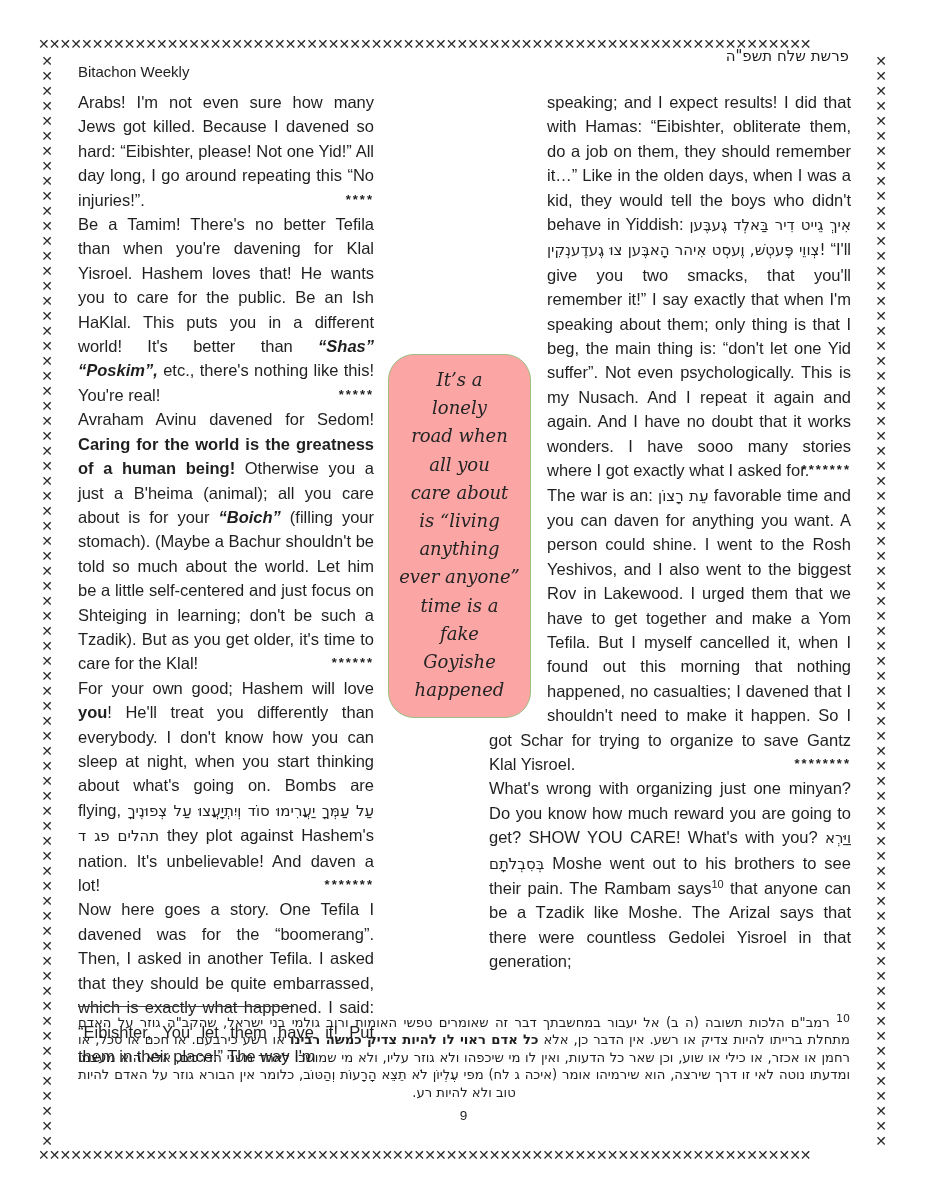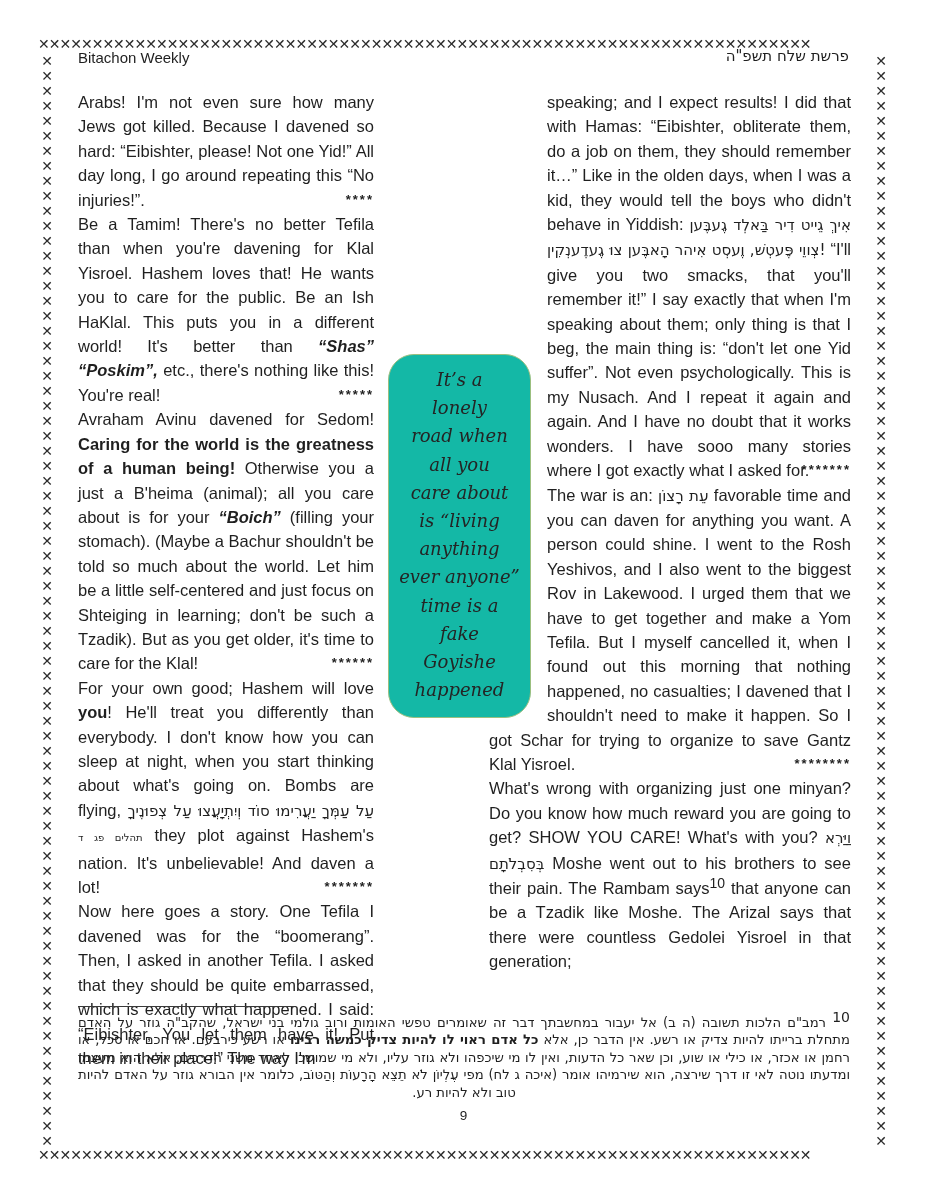--- a/index.html
+++ b/index.html
@@ -10,45 +10,45 @@
   
   .stitch{position:absolute;overflow:hidden;color:#2b2b2b;font-family:"DejaVu Sans",sans-serif;
           font-size:14px;line-height:17px;letter-spacing:-1px;white-space:nowrap;user-select:none;}
   #stitch-top{left:38px;top:36px;width:851px;height:17px;}
   #stitch-bottom{left:38px;top:1147px;width:851px;height:17px;}
   #stitch-left,#stitch-right{writing-mode:vertical-rl;width:17px;height:1094px;top:53px;}
   #stitch-left{left:38px;}
   #stitch-right{left:872px;}
 
   
-  #header-left{position:absolute;left:78px;top:49px;font-size:15px;}
+  #header-left{position:absolute;left:78px;top:63px;font-size:15px;}
   #header-right{position:absolute;right:78px;top:47px;font-size:15px;direction:rtl;
                 font-family:"DejaVu Sans","Liberation Sans",sans-serif;}
 
   
   .col{position:absolute;top:90px;font-size:16.5px;line-height:24.4px;text-align:justify;}
   #col-left{left:78px;width:296px;}
   #col-right{left:489px;width:362px;}
   .para{margin:0;}
   .stars{text-align:right;margin-top:-24.4px;font-size:13px;letter-spacing:2px;font-weight:bold;}
   .stars:empty{display:none;}
 
   .run-i{}
   .run-b{font-weight:bold;}
   .run-bi{font-weight:bold;font-style:italic;}
   .run-he{font-family:"DejaVu Sans",sans-serif;font-size:15px;}
-  .run-hesm{font-family:"DejaVu Sans",sans-serif;font-size:10px;}
-  sup{font-size:14px;line-height:0;}
+  .run-hesm{font-family:"DejaVu Sans",sans-serif;font-size:15px;}
+  sup{font-size:11px;line-height:0;}
 
   
   #callout-spacer{float:left;width:58px;height:366px;margin-top:262px;}
 
   
   #callout-box{position:absolute;left:388px;top:354px;width:143px;height:364px;box-sizing:border-box;
-               border:1.6px solid #9bbf7f;border-radius:26px;background:#14b8a6;
+               border:1.6px solid #9bbf7f;border-radius:26px;background:#fca5a5;
                font-family:"DejaVu Serif",serif;font-style:italic;font-size:18px;line-height:28.2px;
                text-align:center;color:#242424;padding-top:11px;}
 
   
   #footnote-sep{position:absolute;left:78px;top:1006px;width:216px;border-top:1.4px solid #3a3a3a;}
   #footnote{position:absolute;left:78px;top:1014px;width:772px;direction:rtl;text-align:justify;
             text-align-last:center;font-size:13.2px;line-height:17.4px;
             font-family:"DejaVu Sans","Liberation Sans",sans-serif;}
   #page-number{position:absolute;left:0;top:1108px;width:100%;text-align:center;font-size:13.5px;}
 </style>

